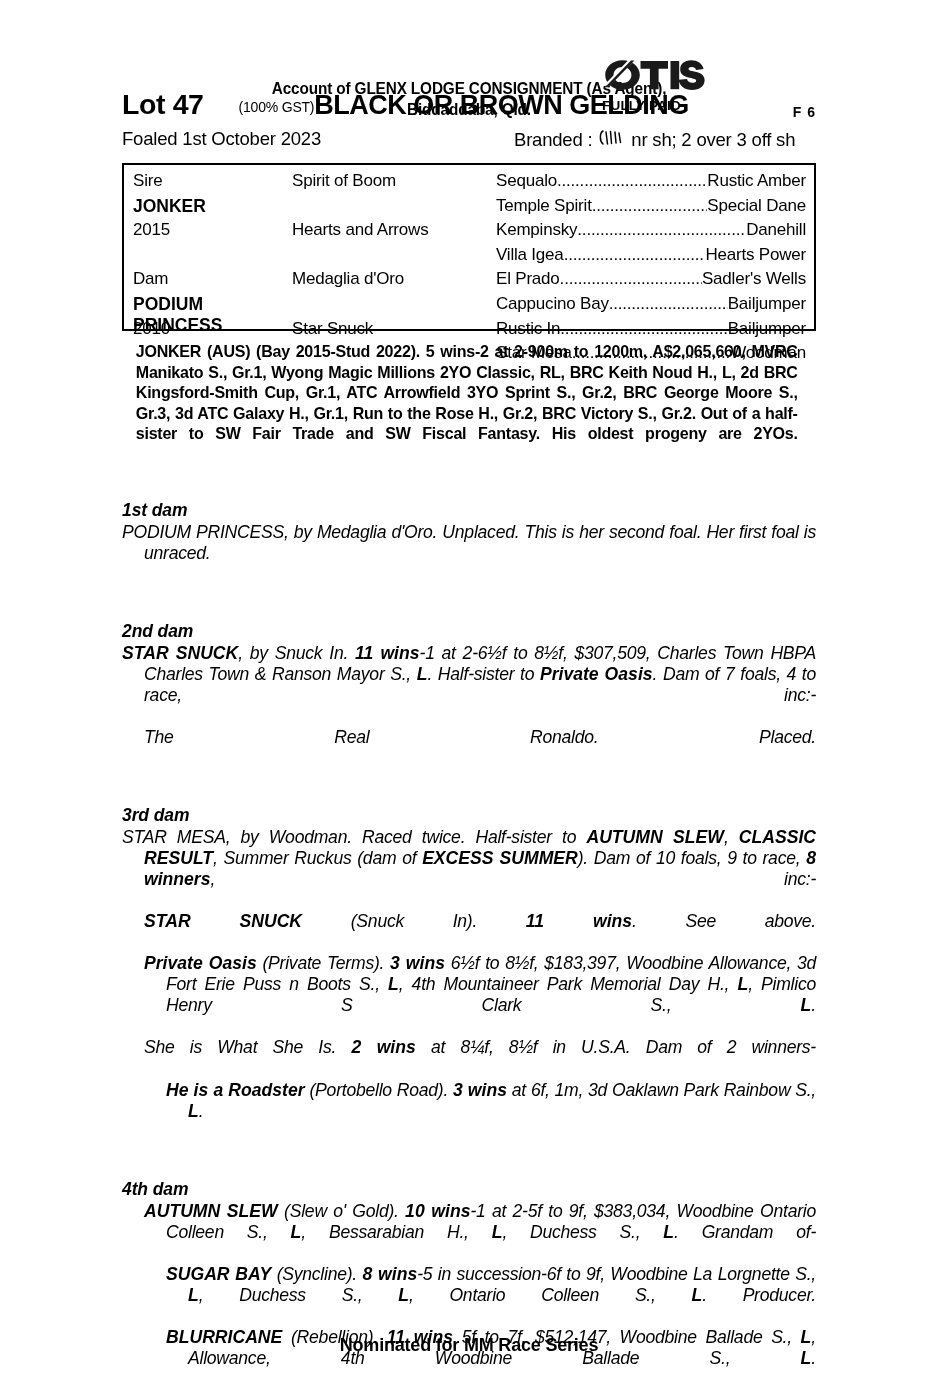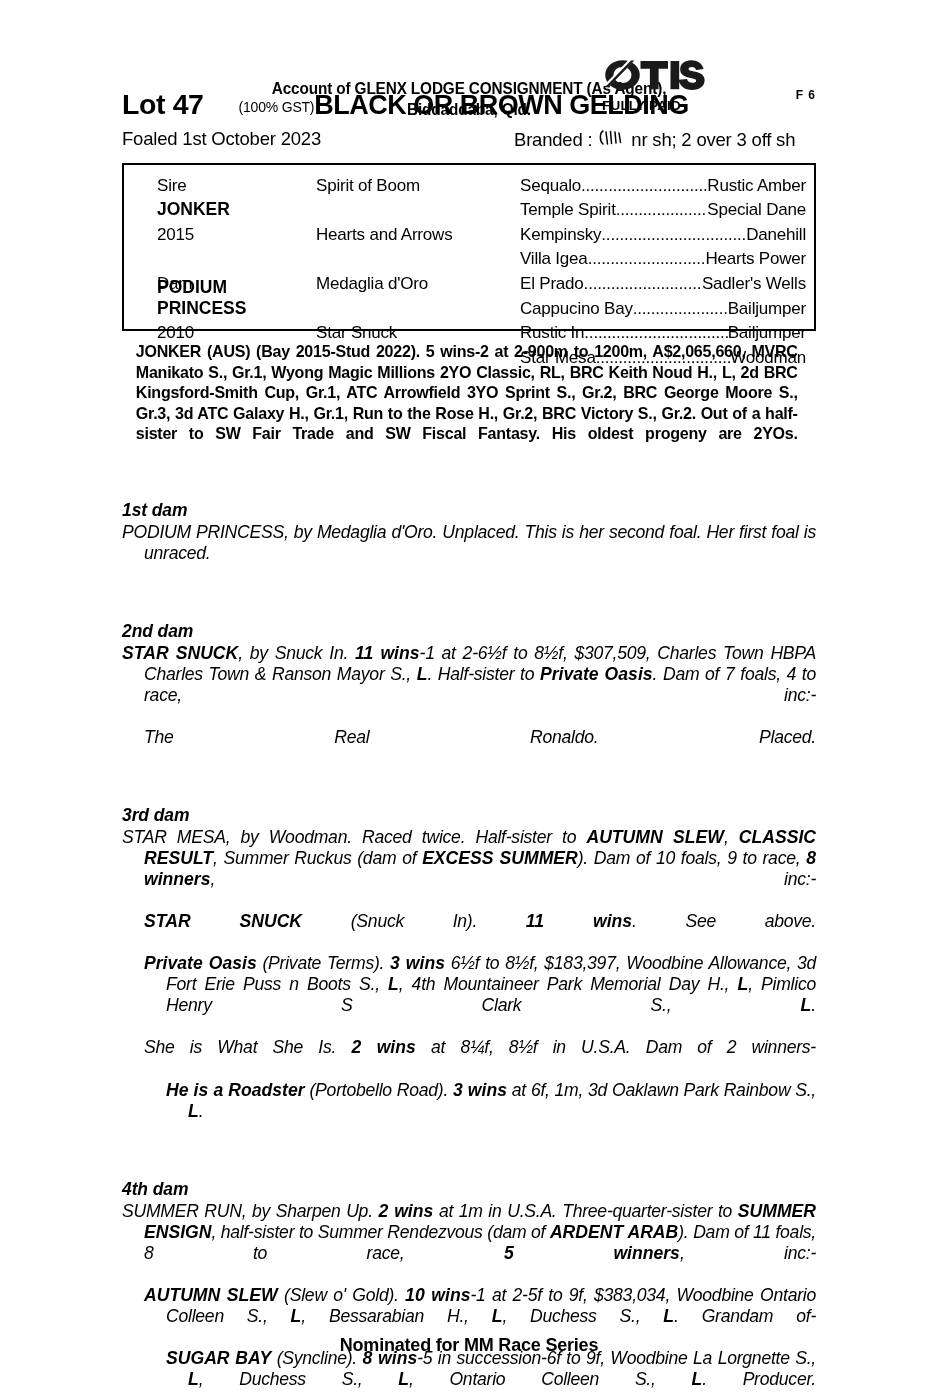--- a/index.html
+++ b/index.html
@@ -74,22 +74,22 @@
     padding-left: 35px;
   }
   .lot-name {
     font-size: 27px;
     font-weight: bold;
     letter-spacing: -0.5px;
   }
   .sex-code {
     position: absolute;
     right: 0;
-    top: 0;
-    font-size: 12px;
+    top: 16px;
+    font-size: 14px;
     font-weight: bold;
     letter-spacing: 1px;
   }
 
   
   .foaled-line {
     position: relative;
     margin-top: 6px;
     height: 28px;
     font-size: 18.5px;
@@ -112,22 +112,21 @@
   .ped-table {
     margin-top: 7px;
     border: 2.2px solid #000;
     height: 168px;
     position: relative;
     padding: 6px 0 0 0;
   }
   .ped-row {
     display: flex;
     height: 24.6px;
-    align-items: flex-end;
-    padding-left: 24px;
+    align-items: flex-start;
   }
   .ped-c1 {
     width: 168px;
     padding-left: 9px;
     font-size: 17px;
     letter-spacing: -0.2px;
   }
   .ped-c1.bold { font-weight: bold; letter-spacing: 0px; font-size: 17.5px; }
   .ped-c2 {
     width: 196px;
@@ -349,21 +348,20 @@
       <div class="dam-section">
         <div class="dam-head">3rd dam</div>
         <p class="ped ind1">STAR MESA, by Woodman. Raced twice. Half-sister to <b>AUTUMN SLEW</b>, <b>CLASSIC RESULT</b>, Summer Ruckus (dam of <b>EXCESS SUMMER</b>). Dam of 10 foals, 9 to race, <b>8 winners</b>, inc:-</p>
         <p class="ped ind2"><b>STAR SNUCK</b> (Snuck In). <b>11 wins</b>. See above.</p>
         <p class="ped ind2"><b>Private Oasis</b> (Private Terms). <b>3 wins</b> 6½f to 8½f, $183,397, Woodbine Allowance, 3d Fort Erie Puss n Boots S., <b>L</b>, 4th Mountaineer Park Memorial Day H., <b>L</b>, Pimlico Henry S Clark S., <b>L</b>.</p>
         <p class="ped ind2">She is What She Is. <b>2 wins</b> at 8¼f, 8½f in U.S.A. Dam of 2 winners-</p>
         <p class="ped ind3"><b>He is a Roadster</b> (Portobello Road). <b>3 wins</b> at 6f, 1m, 3d Oaklawn Park Rainbow S., <b>L</b>.</p>
       </div>
       <div class="dam-section">
         <div class="dam-head">4th dam</div>
-        <p class="ped ind1">SUMMER RUN, by Sharpen Up. <b>2 wins</b> at 1m in U.S.A. Three-quarter-sister to <b>SUMMER ENSIGN</b>, half-sister to Summer Rendezvous (dam of <b>ARDENT ARAB</b>). Dam of 11 foals, 8 to race, <b>5 winners</b>, inc:-</p>
         <p class="ped ind2"><b>AUTUMN SLEW</b> (Slew o' Gold). <b>10 wins</b>-1 at 2-5f to 9f, $383,034, Woodbine Ontario Colleen S., <b>L</b>, Bessarabian H., <b>L</b>, Duchess S., <b>L</b>. Grandam of-</p>
         <p class="ped ind3"><b>SUGAR BAY</b> (Syncline). <b>8 wins</b>-5 in succession-6f to 9f, Woodbine La Lorgnette S., <b>L</b>, Duchess S., <b>L</b>, Ontario Colleen S., <b>L</b>. Producer.</p>
         <p class="ped ind3"><b>BLURRICANE</b> (Rebellion). <b>11 wins</b> 5f to 7f, $512,147, Woodbine Ballade S., <b>L</b>, Allowance, 4th Woodbine Ballade S., <b>L</b>.</p>
       </div>
     </div>
 
   <div class="footer">Nominated for MM Race Series</div>
 
 </div>
 

